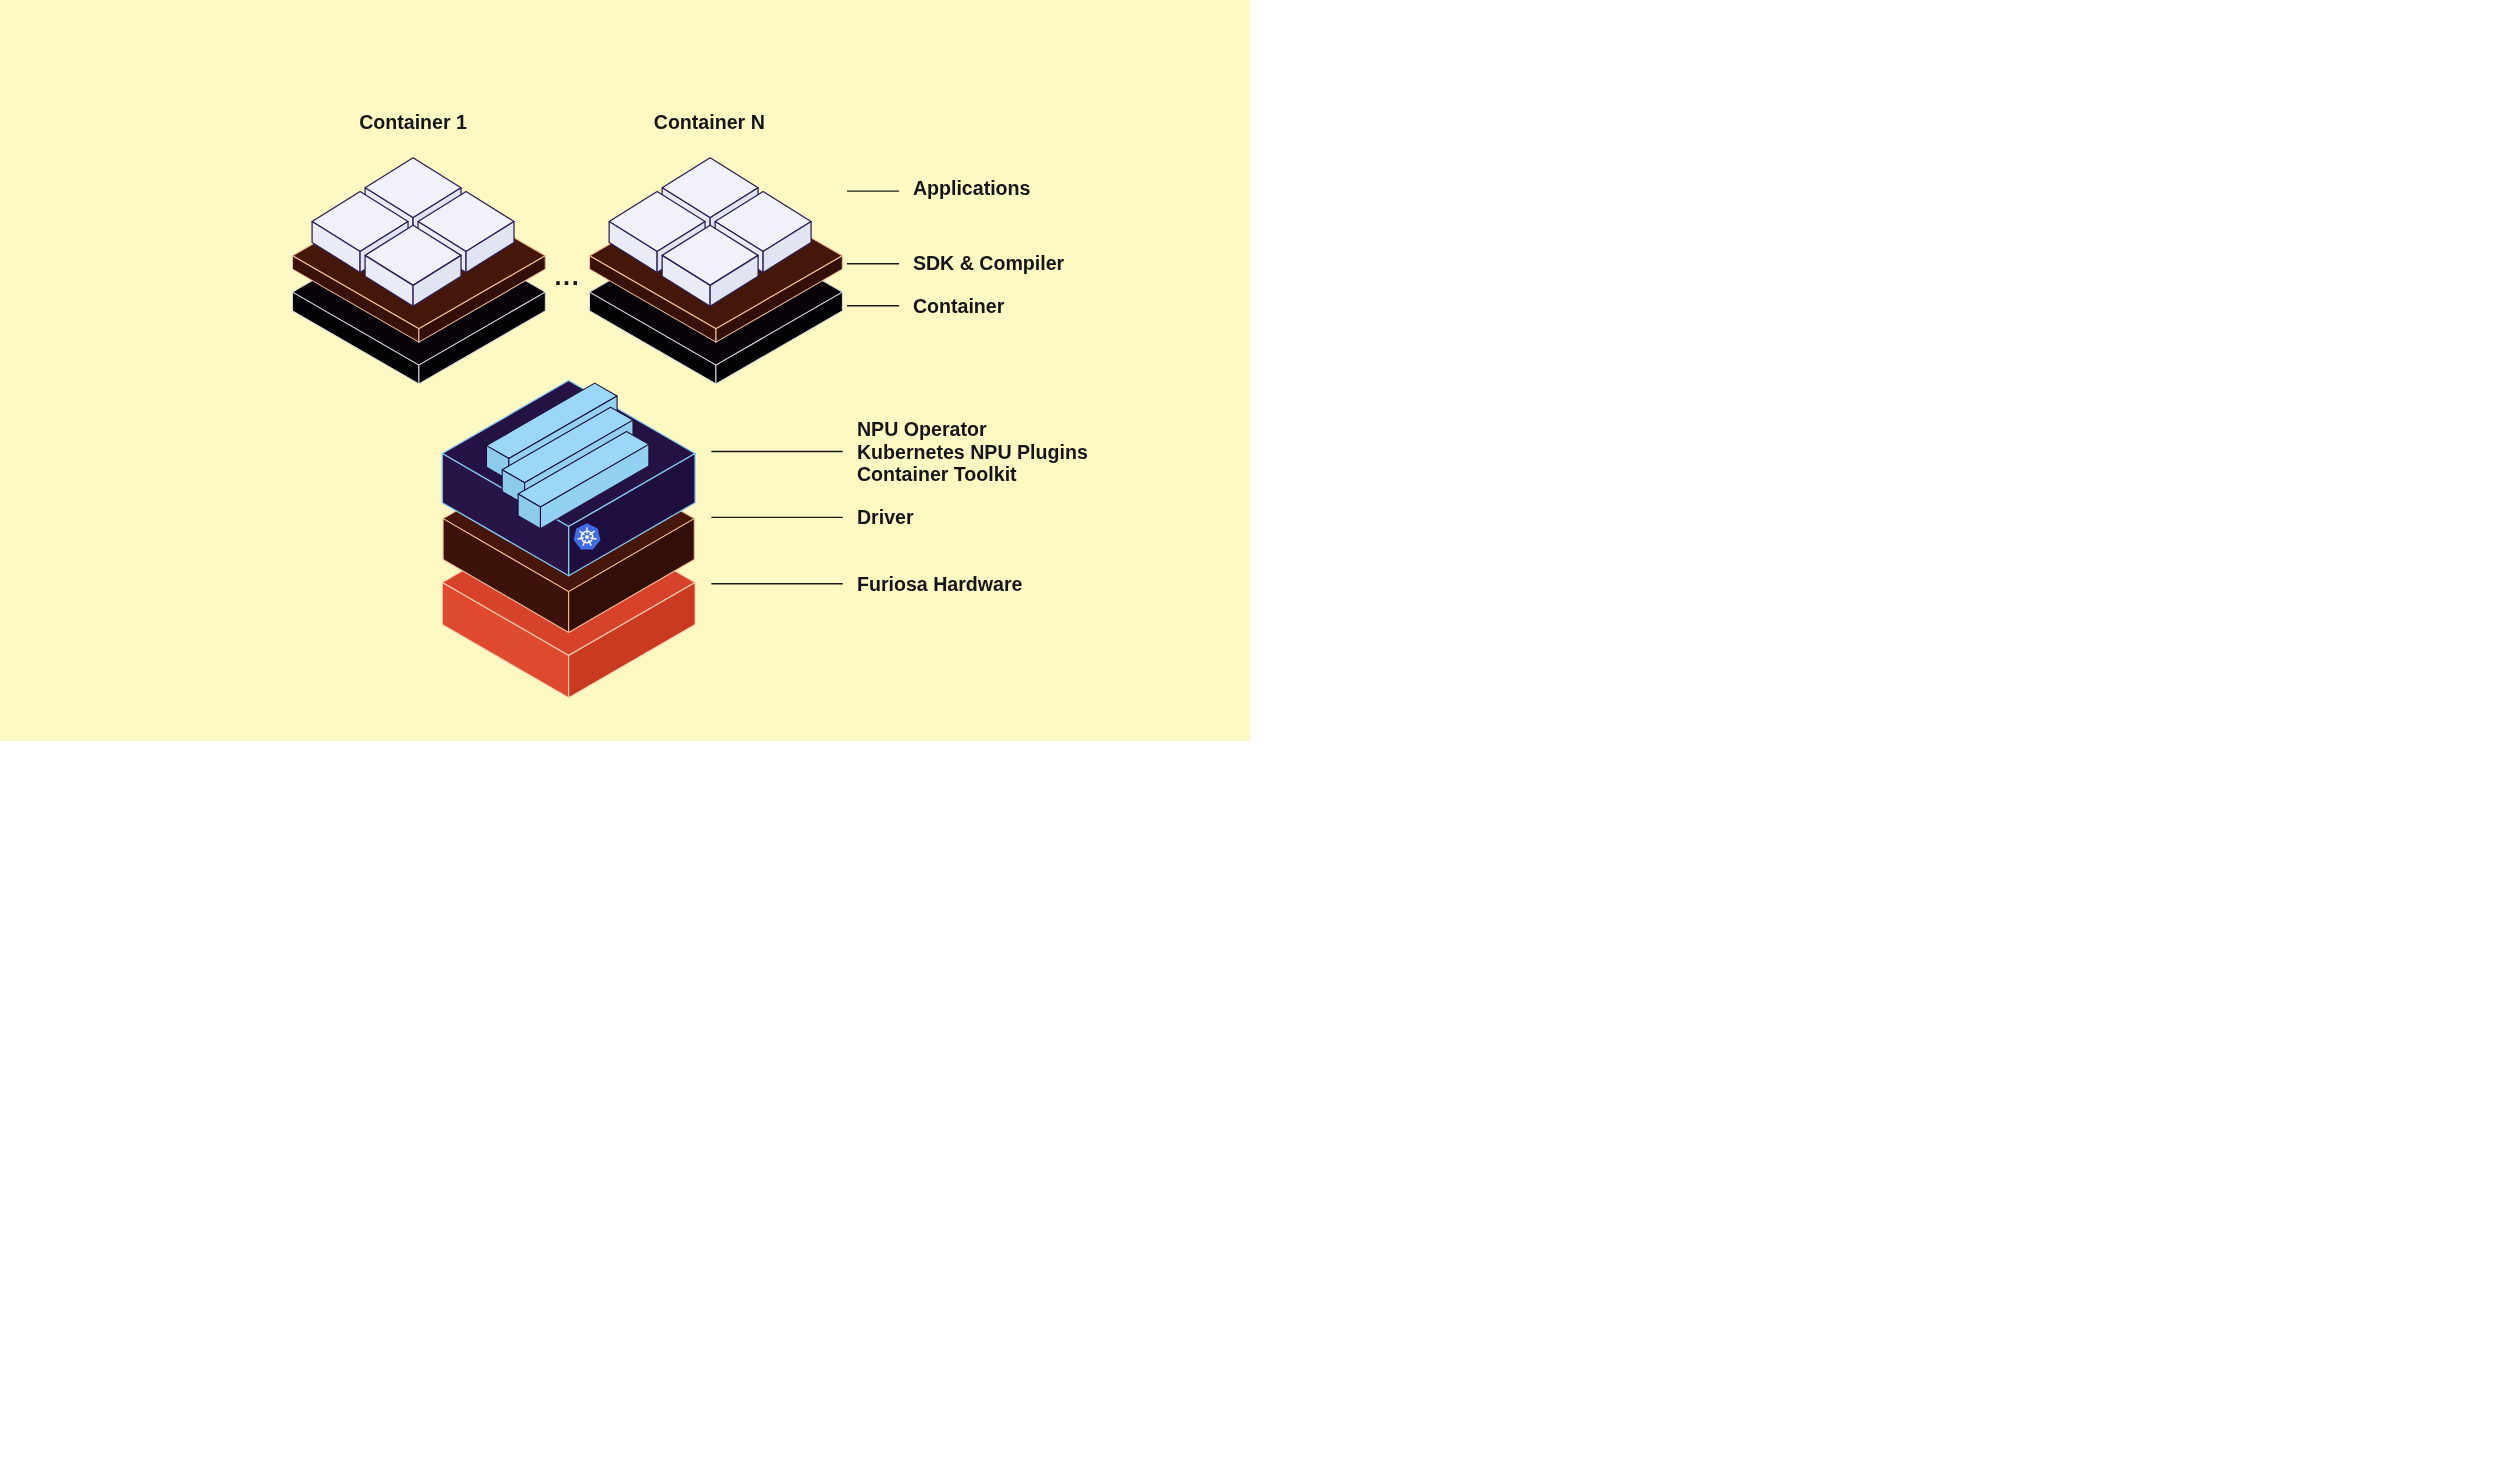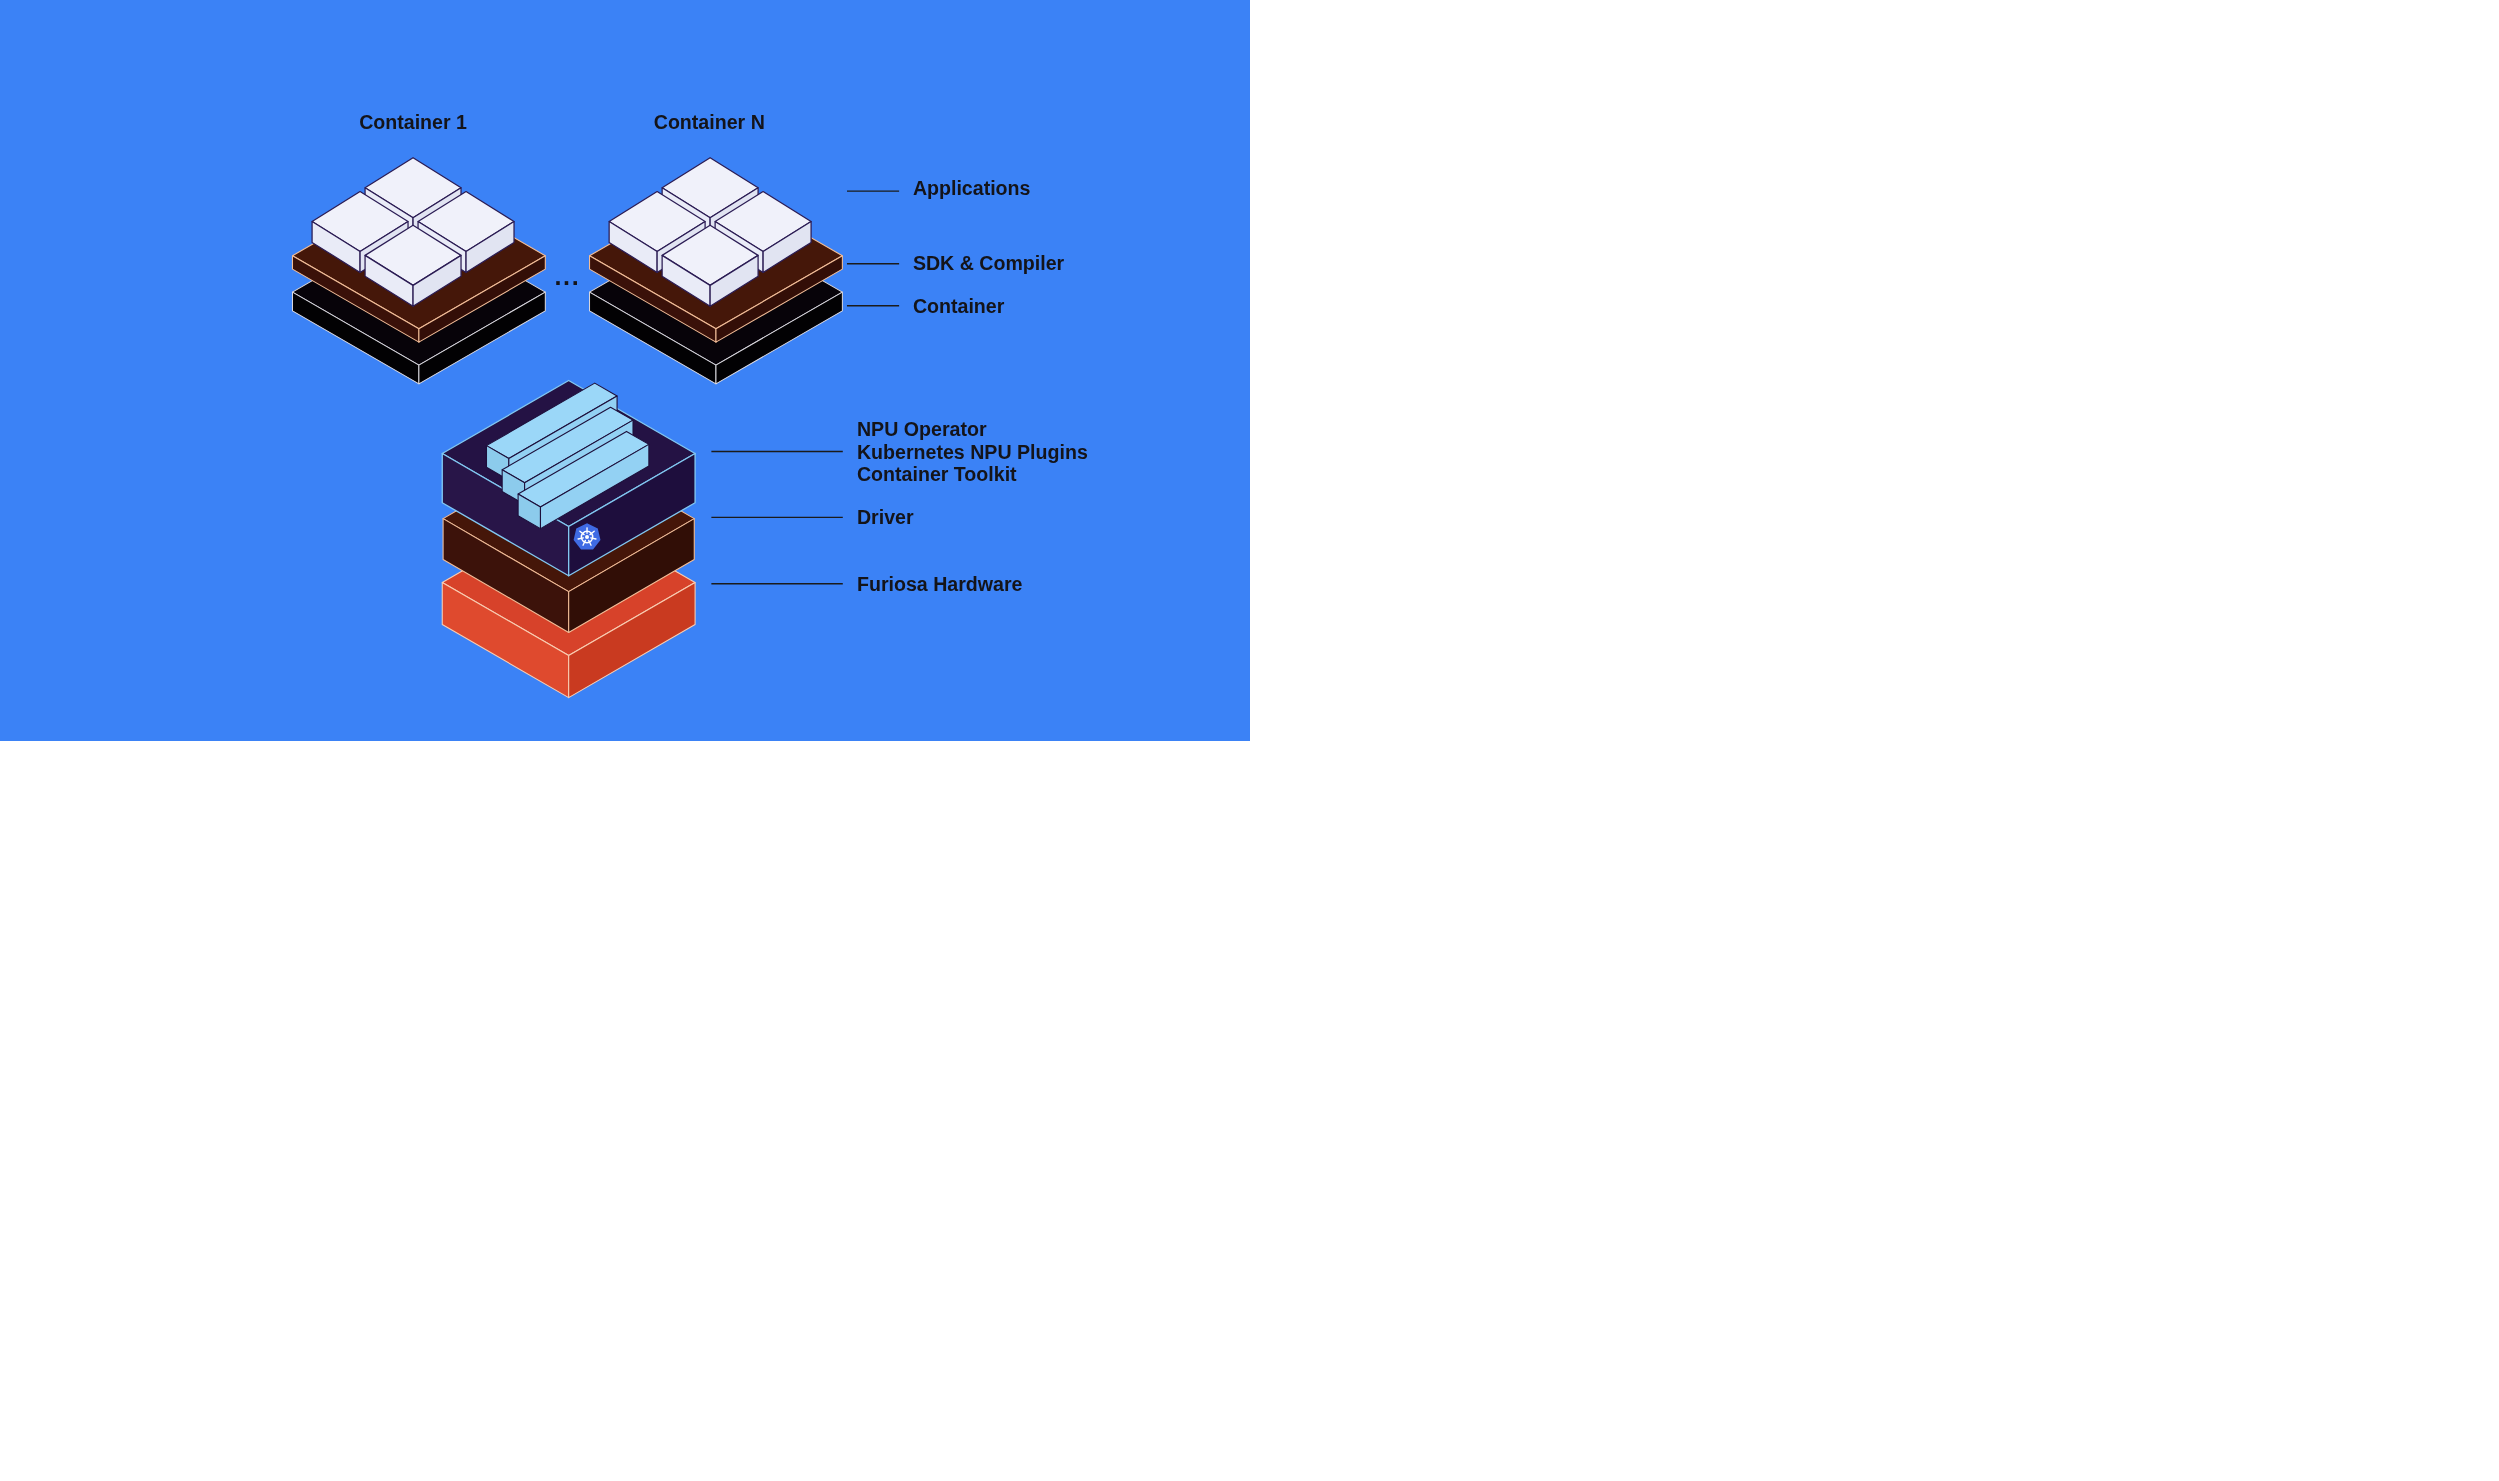--- a/index.html
+++ b/index.html
@@ -1,16 +1,16 @@
 <!DOCTYPE html>
 <html style="font-size:13.3px"><head>
 <meta charset="utf-8">
 <style>
   html,body{margin:0;padding:0;background:#ffffff;}
-  .canvas{position:relative;width:1250px;height:741px;background:#3b82f6;overflow:hidden;
+  .canvas{position:relative;width:1250px;height:741px;background:#fef9c3;overflow:hidden;
           font-family:"Liberation Sans","DejaVu Sans",sans-serif;}
   svg{display:block;}
   .title{font-size:23.5px;font-weight:700;fill:#141419;text-anchor:middle;}
   .lbl{font-size:23.5px;font-weight:700;fill:#141419;text-anchor:start;}
   .dots{font-size:30px;font-weight:700;fill:#141419;text-anchor:middle;letter-spacing:2px;}
   .conn{stroke:#1b1b1b;stroke-width:1.7;}
   .cube{stroke-width:1.5;stroke-linejoin:round;}
   .slab{stroke-width:1.3;stroke-linejoin:round;}
   .blackslab{stroke-width:1.2;stroke-linejoin:round;}
   .navy{stroke-width:1.6;stroke-linejoin:round;}

